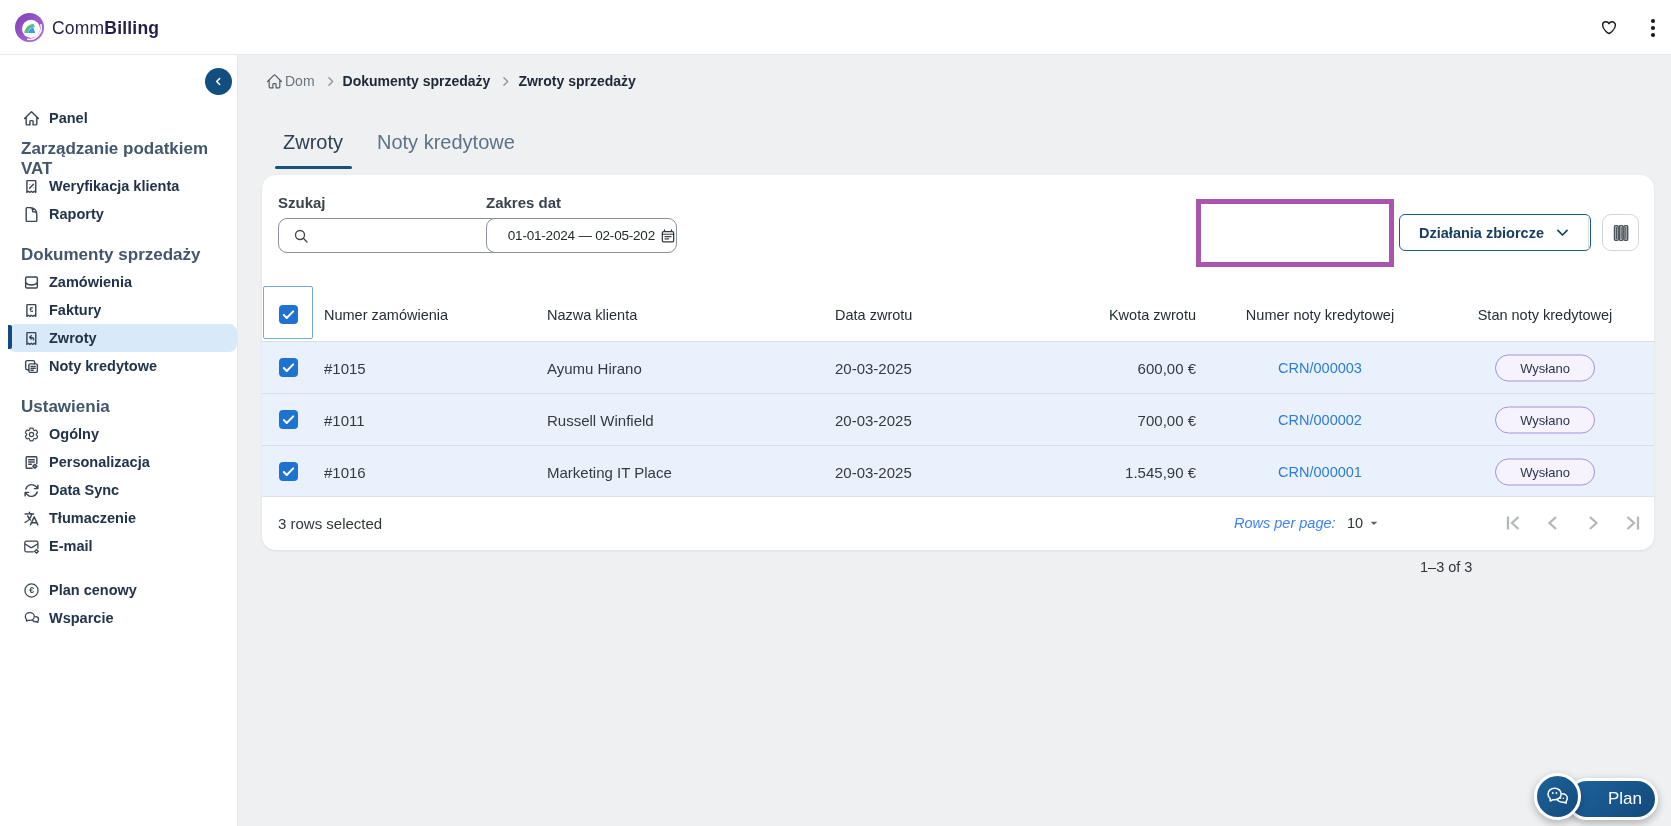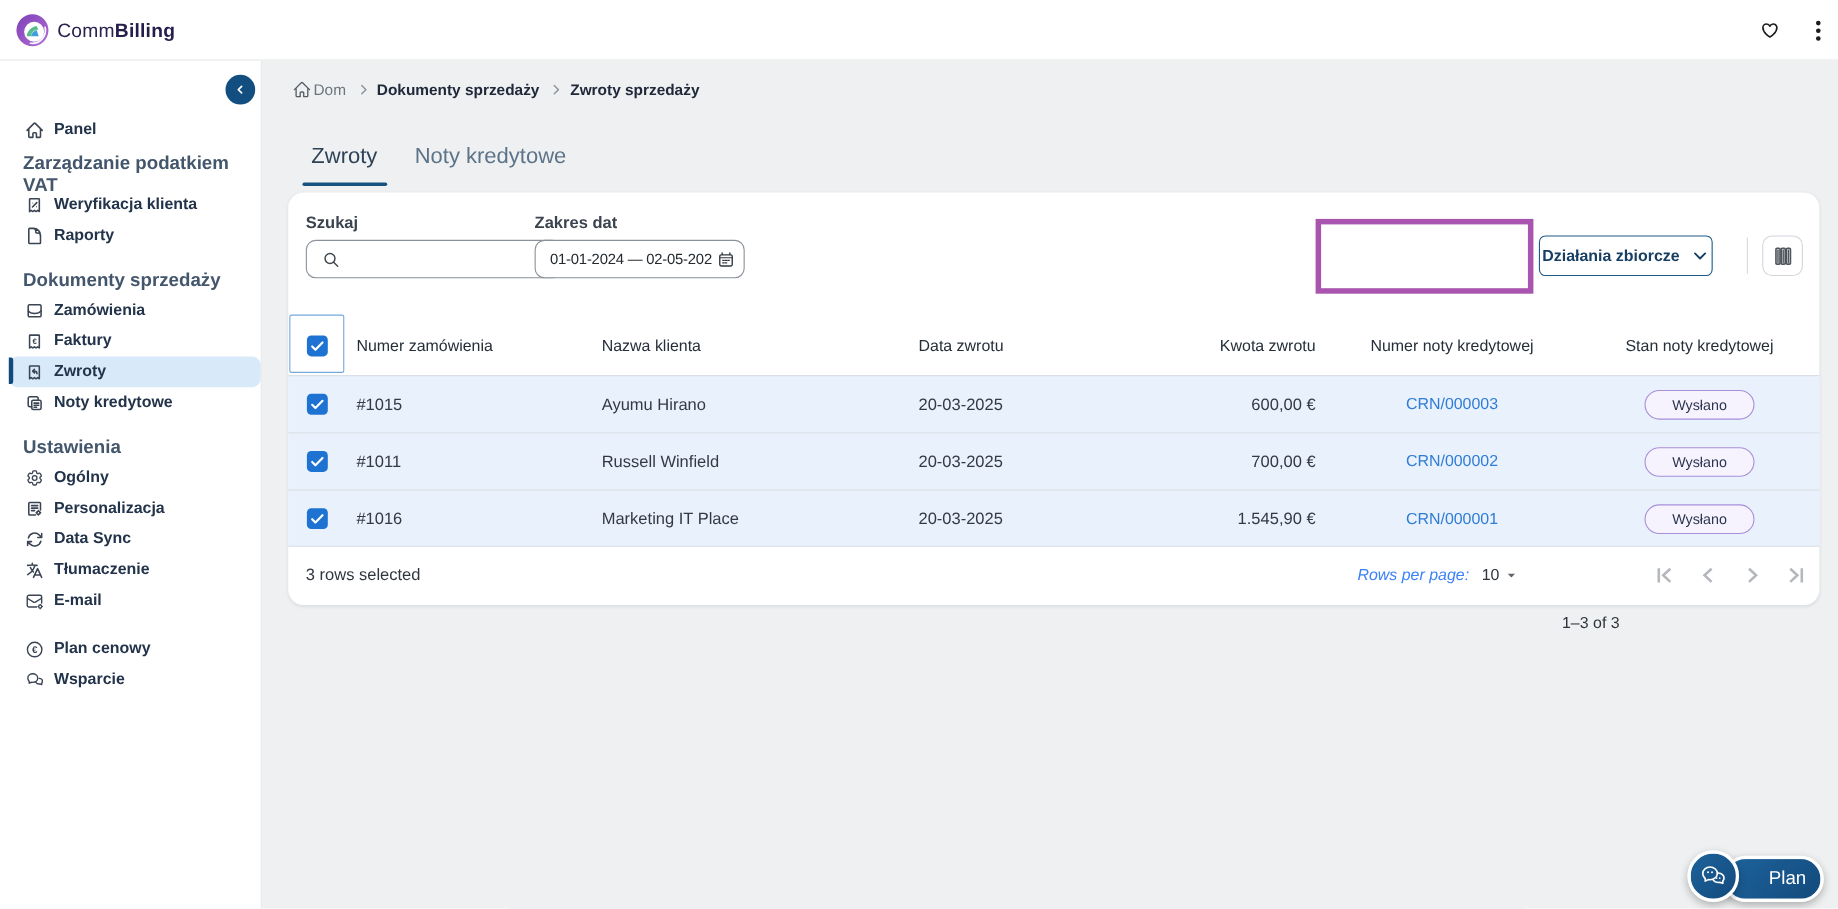--- a/index.html
+++ b/index.html
@@ -28,21 +28,21 @@
   
   .tab1 { position:absolute; left:283px; top:131px; font-size:20px; color:#2e4156; font-weight:500; }
   .tab2 { position:absolute; left:377px; top:131px; font-size:20px; color:#5c7389; font-weight:400; }
   .tabline { position:absolute; left:275px; top:166px; width:77px; height:3px; background:#17517f; border-radius:2px; }
   
   .card { position:absolute; left:262px; top:175px; width:1392px; height:375px; background:#fff; border-radius:14px; box-shadow:0 1px 3px rgba(25,39,60,.08); }
   .flabel { position:absolute; top:19px; font-size:15px; font-weight:700; color:#3a434e; }
   .finput { position:absolute; top:43px; height:35px; border:1px solid #8a9199; border-radius:9px; background:#fff; display:flex; align-items:center; }
   .pbox { position:absolute; left:934px; top:24px; width:198px; height:68px; border:5px solid #a954ae; }
   .btn-gen { position:absolute; left:946px; top:39px; width:177px; height:37px; border-radius:6px; background:#16527f; color:#fff; font-size:14px; font-weight:700; display:flex; align-items:center; justify-content:center; }
-  .btn-act { position:absolute; left:1137px; top:39px; width:158px; height:37px; border-radius:6px; background:#fff; border:1px solid #1c5a88; color:#173f63; font-size:14.5px; font-weight:700; display:flex; align-items:center; justify-content:center; gap:10px; }
+  .btn-act { position:absolute; left:1137px; top:39px; width:192px; height:37px; border-radius:6px; background:#fff; border:1px solid #1c5a88; color:#173f63; font-size:14.5px; font-weight:700; display:flex; align-items:center; justify-content:center; gap:10px; }
   .vdiv { position:absolute; left:1326px; top:41px; width:1px; height:33px; background:#d7dbdf; }
   .btn-col { position:absolute; left:1340px; top:39px; width:37px; height:37px; border-radius:9px; background:#fff; border:1px solid #d2d6db; display:flex; align-items:center; justify-content:center; }
   
   .thead { position:absolute; left:0; top:114px; width:1392px; height:52px; }
   .hd-box { position:absolute; left:1px; top:-3px; width:50px; height:53px; border:1.5px solid #74a9de; border-radius:2px; }
   .trow { position:absolute; left:0; width:1392px; height:52px; background:#e9f1fc; border-top:1px solid #d9dee4; }
   .cb { position:absolute; left:17px; width:19px; height:19px; background:#1e73d2; border-radius:4px; display:flex; align-items:center; justify-content:center; }
   .hcell { position:absolute; font-size:14.5px; font-weight:400; color:#262e38; top:50%; transform:translateY(-50%); white-space:nowrap; }
   .dcell { position:absolute; font-size:15px; color:#333a45; top:50%; transform:translateY(-50%); white-space:nowrap; }
   .link { color:#2e7cd6; font-weight:400; font-size:14.5px; }
@@ -178,21 +178,21 @@
 
   <div class="card">
     <div class="flabel" style="left:16px;">Szukaj</div>
     <div class="finput" style="left:16px; width:233px;">
       <svg style="margin-left:14px;" width="16" height="16" viewBox="0 0 24 24" fill="none" stroke="#41474e" stroke-width="2" stroke-linecap="round">
           <circle cx="10.5" cy="10.5" r="6.75"></circle>
           <path d="M15.5 15.5L21 21"></path>
         </svg>
     </div>
     <div class="flabel" style="left:224px;">Zakres dat</div>
-    <div class="finput" style="left:224px; width:191px; white-space:nowrap; font-size:13.5px; color:#22292f;">
+    <div class="finput" style="left:224px; width:191px; white-space:nowrap; font-size:13.5px; color:#22292f;justify-content:flex-end;">
       <span style="margin-left:13px; letter-spacing:-0.2px;">01-01-2024 — 02-05-202</span>
       <svg style="margin-left:5px;" width="16" height="16" viewBox="0 0 24 24" fill="none" stroke="#33393f" stroke-width="1.9" stroke-linecap="round" stroke-linejoin="round">
           <path d="M6.75 3v2.25M17.25 3v2.25M3.5 18.75V7.5a2 2 0 012-2h13a2 2 0 012 2v11.25a2 2 0 01-2 2h-13a2 2 0 01-2-2z"></path>
           <path d="M3.5 9.5h17" stroke-width="1.6"></path>
           <path d="M7.5 13h2M11 13h2M14.5 13h2M7.5 16.4h2M11 16.4h2" stroke-width="1.8"></path>
         </svg>
     </div>
     <div class="pbox"></div>
     <div class="btn-act">Działania zbiorcze <svg width="17" height="17" viewBox="0 0 24 24" fill="none" stroke="#173f63" stroke-width="2.4" stroke-linecap="round" stroke-linejoin="round">
           <path d="M5.5 9l6.5 6.5L18.5 9"></path>

